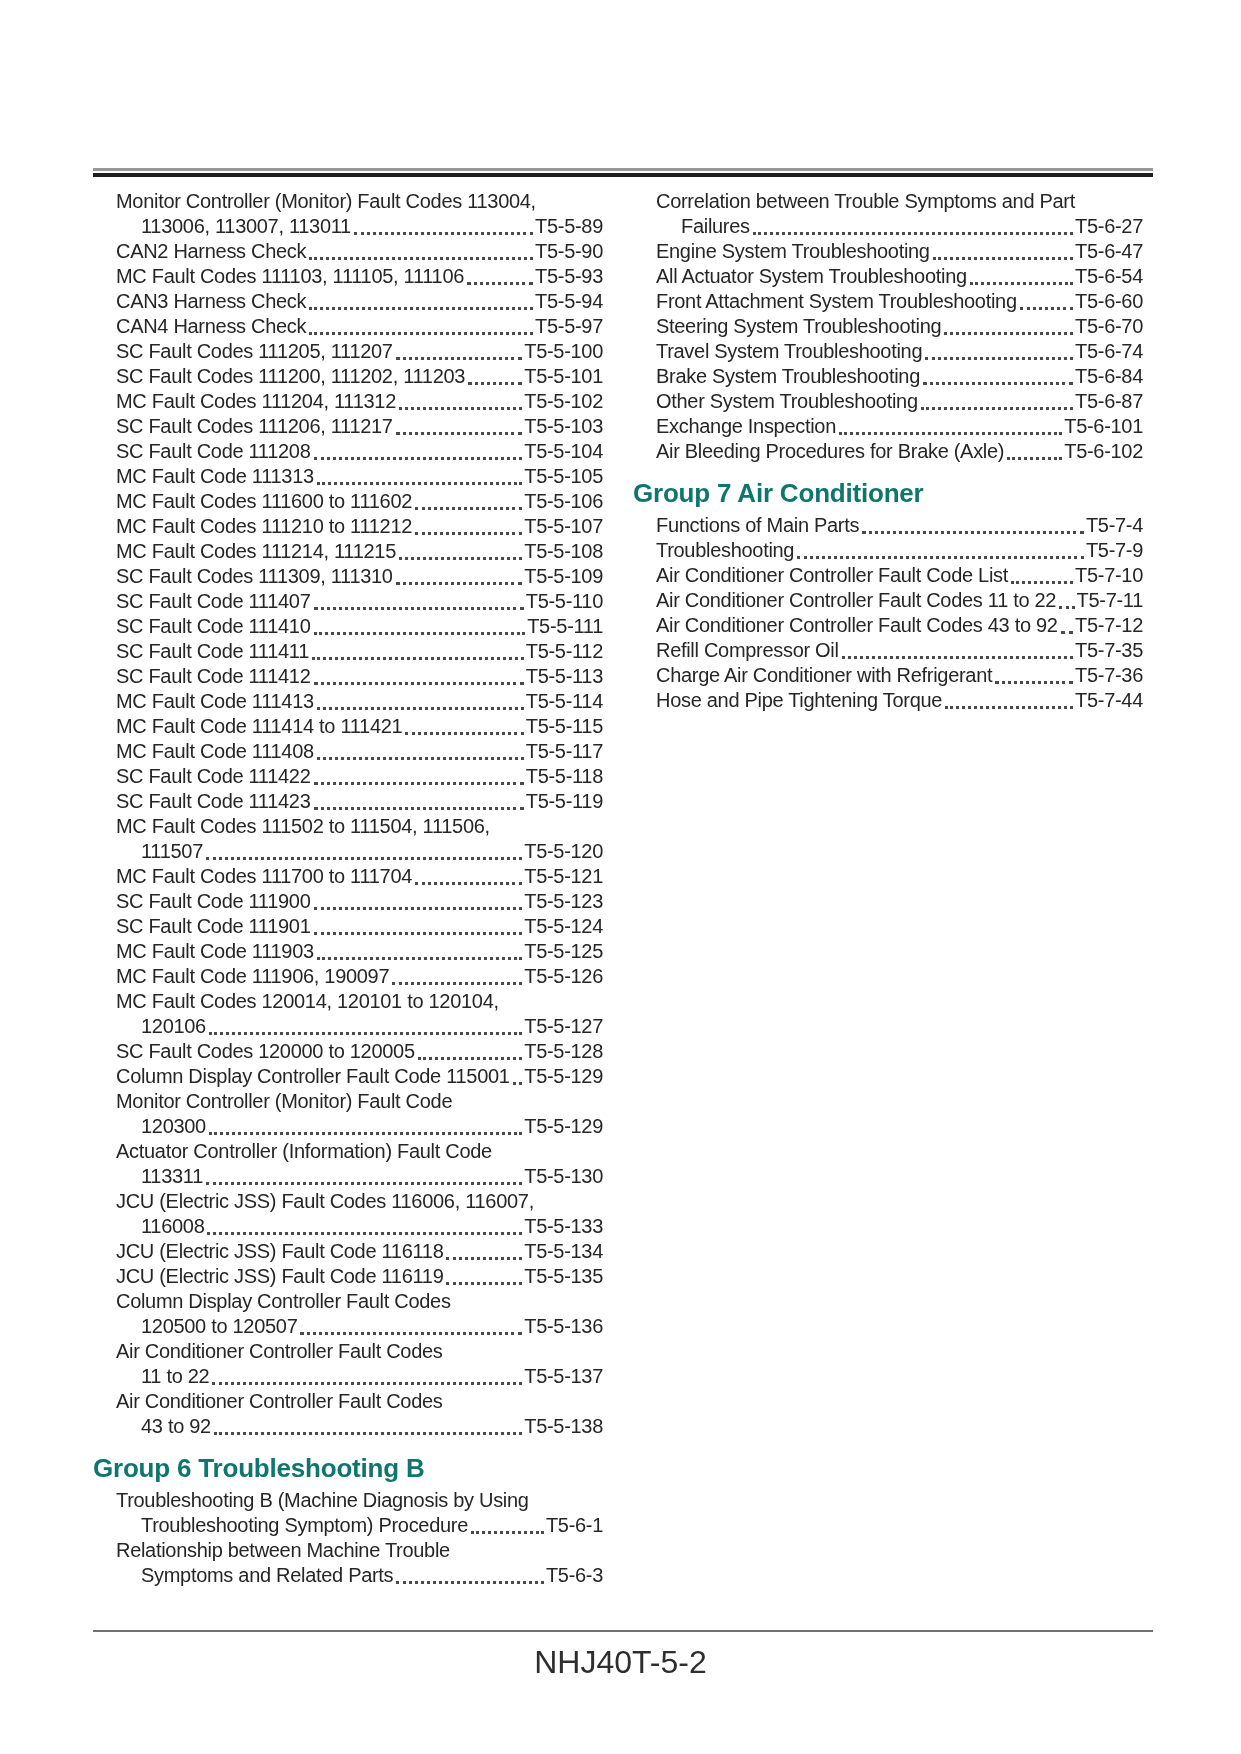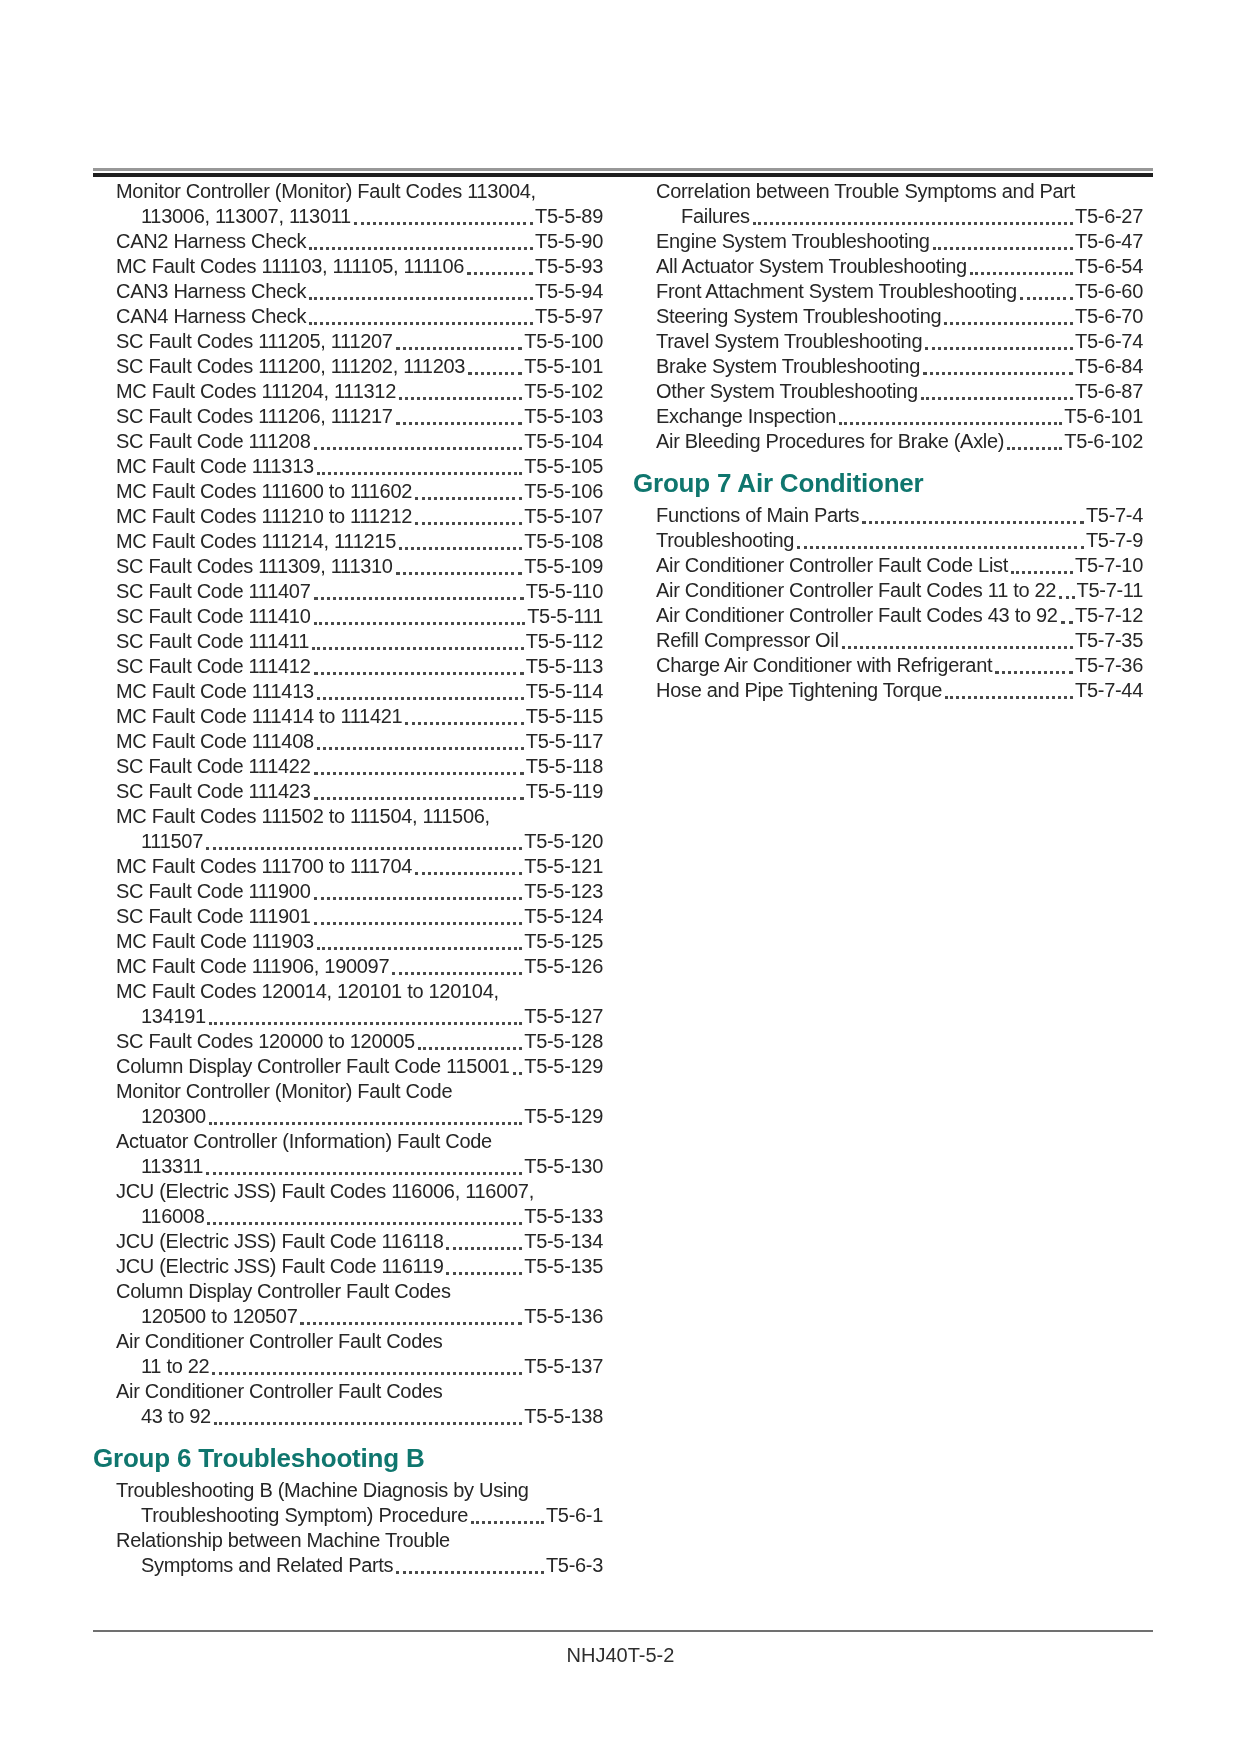--- a/index.html
+++ b/index.html
@@ -7,42 +7,42 @@
     width:1241px;height:1754px;position:relative;background:#ffffff;
     font-family:"Liberation Sans",sans-serif;color:#262626;overflow:hidden;
   }
   .page{position:absolute;inset:0;}
   
   .top-rule{position:absolute;left:93px;top:168px;width:1060px;}
   .top-rule .light{height:3px;background:#989898;}
   .top-rule .gap{height:2px;background:#ffffff;}
   .top-rule .dark{height:4px;background:#1e1e1e;}
   
-  .columns{position:absolute;left:93px;top:179px;width:1050px;display:flex;gap:30px;}
+  .columns{position:absolute;left:93px;top:189px;width:1050px;display:flex;gap:30px;}
   .col{width:510px;font-size:20px;line-height:25px;letter-spacing:-0.3px;}
   .toc-pre{padding-left:23px;white-space:nowrap;}
   .toc-row{display:flex;flex-wrap:nowrap;padding-left:23px;}
   .toc-row.cont{padding-left:48px;}
   .toc-row .t{white-space:nowrap;}
   .toc-row .pg{white-space:nowrap;}
   .dots{
     flex:1 1 auto;min-width:4px;align-self:flex-end;
     border-bottom:3px dotted #4a4a4a;
     transform:translateY(-4px);
     margin:0 2px 0 3px;
   }
   .toc-heading{
     font-size:26px;font-weight:bold;color:#0f766e;line-height:30px;
     margin:14px 0 5px 0;letter-spacing:-0.2px;
   }
   
   .footer-rule{position:absolute;left:93px;top:1630px;width:1060px;height:2px;background:#707070;}
   .footer-text{
     position:absolute;left:0;top:1644px;width:1241px;text-align:center;
-    font-size:20px;color:#2e2e2e;letter-spacing:0;
+    font-size:32px;color:#2e2e2e;letter-spacing:0;
   }
 </style>
 </head>
 <body>
 
 <div class="page">
 
   <div class="top-rule">
     <div class="light"></div>
     <div class="gap"></div>
@@ -198,21 +198,21 @@
           <span class="dots"></span>
           <span class="pg">T5-5-125</span>
         </div>
         <div class="toc-row">
           <span class="t">MC Fault Code 111906, 190097</span>
           <span class="dots"></span>
           <span class="pg">T5-5-126</span>
         </div>
         <div class="toc-pre">MC Fault Codes 120014, 120101 to 120104,</div>
         <div class="toc-row cont">
-          <span class="t">134191</span>
+          <span class="t">120106</span>
           <span class="dots"></span>
           <span class="pg">T5-5-127</span>
         </div>
         <div class="toc-row">
           <span class="t">SC Fault Codes 120000 to 120005</span>
           <span class="dots"></span>
           <span class="pg">T5-5-128</span>
         </div>
         <div class="toc-row">
           <span class="t">Column Display Controller Fault Code 115001</span>

